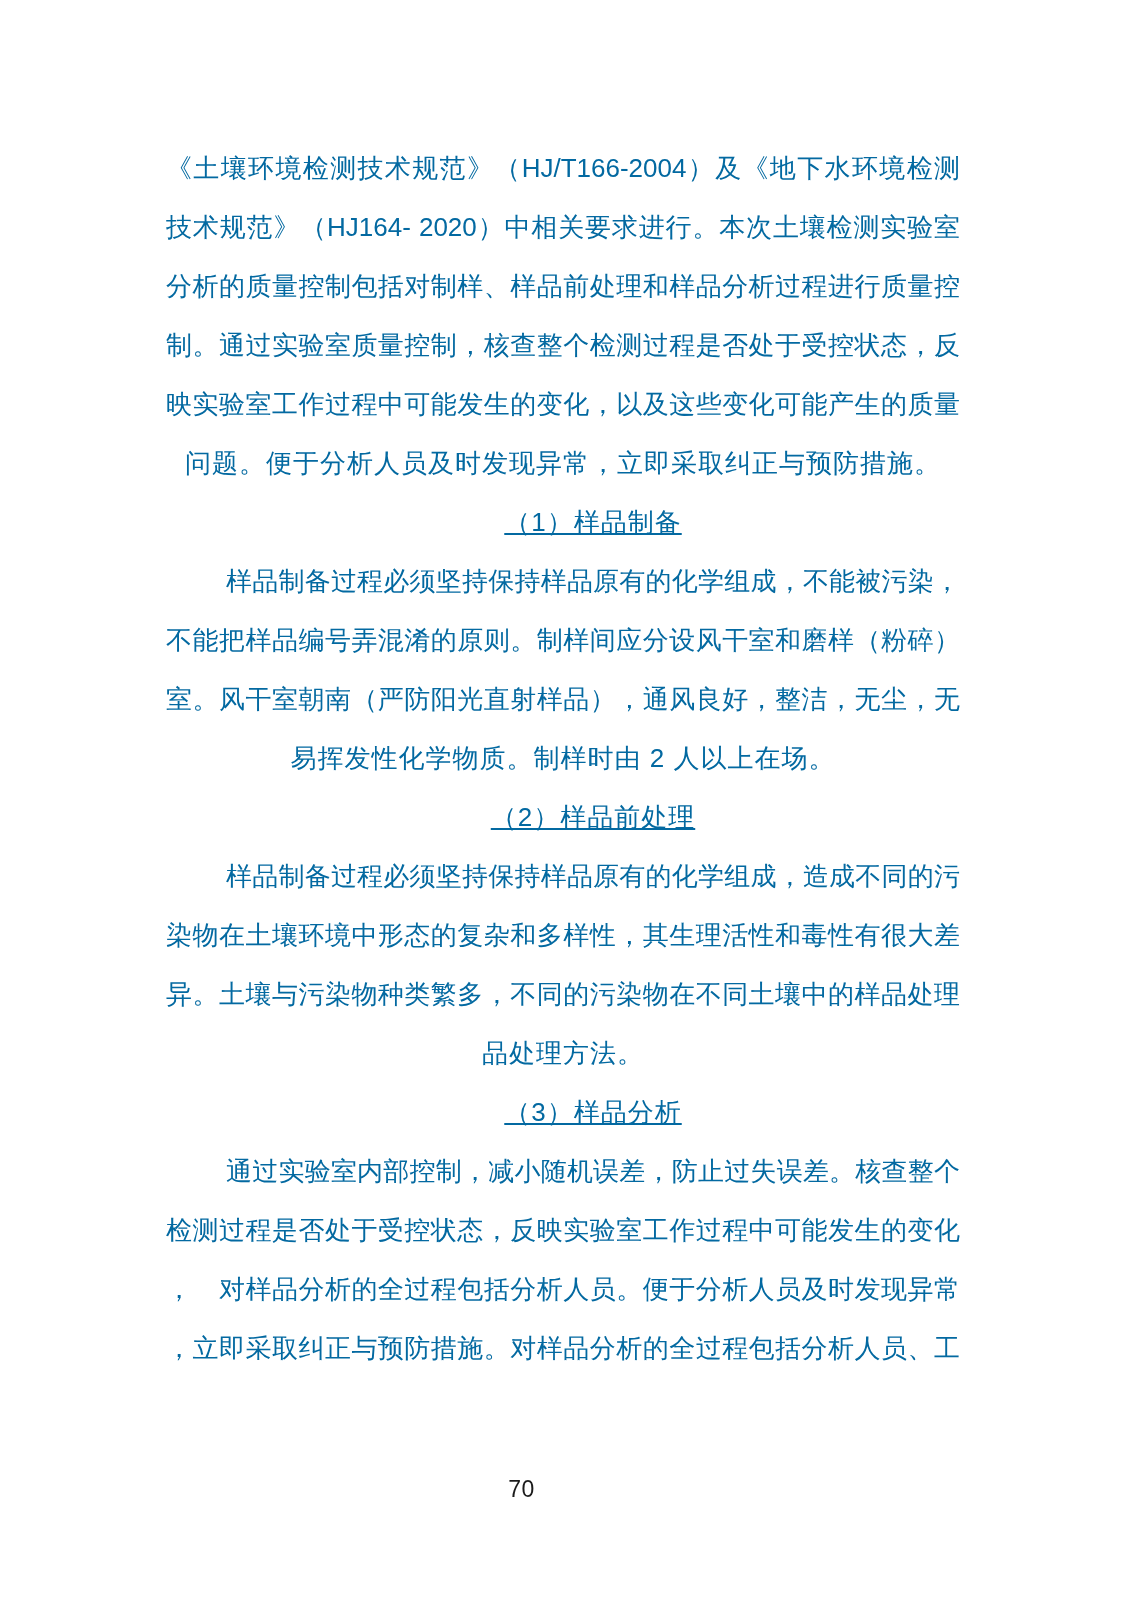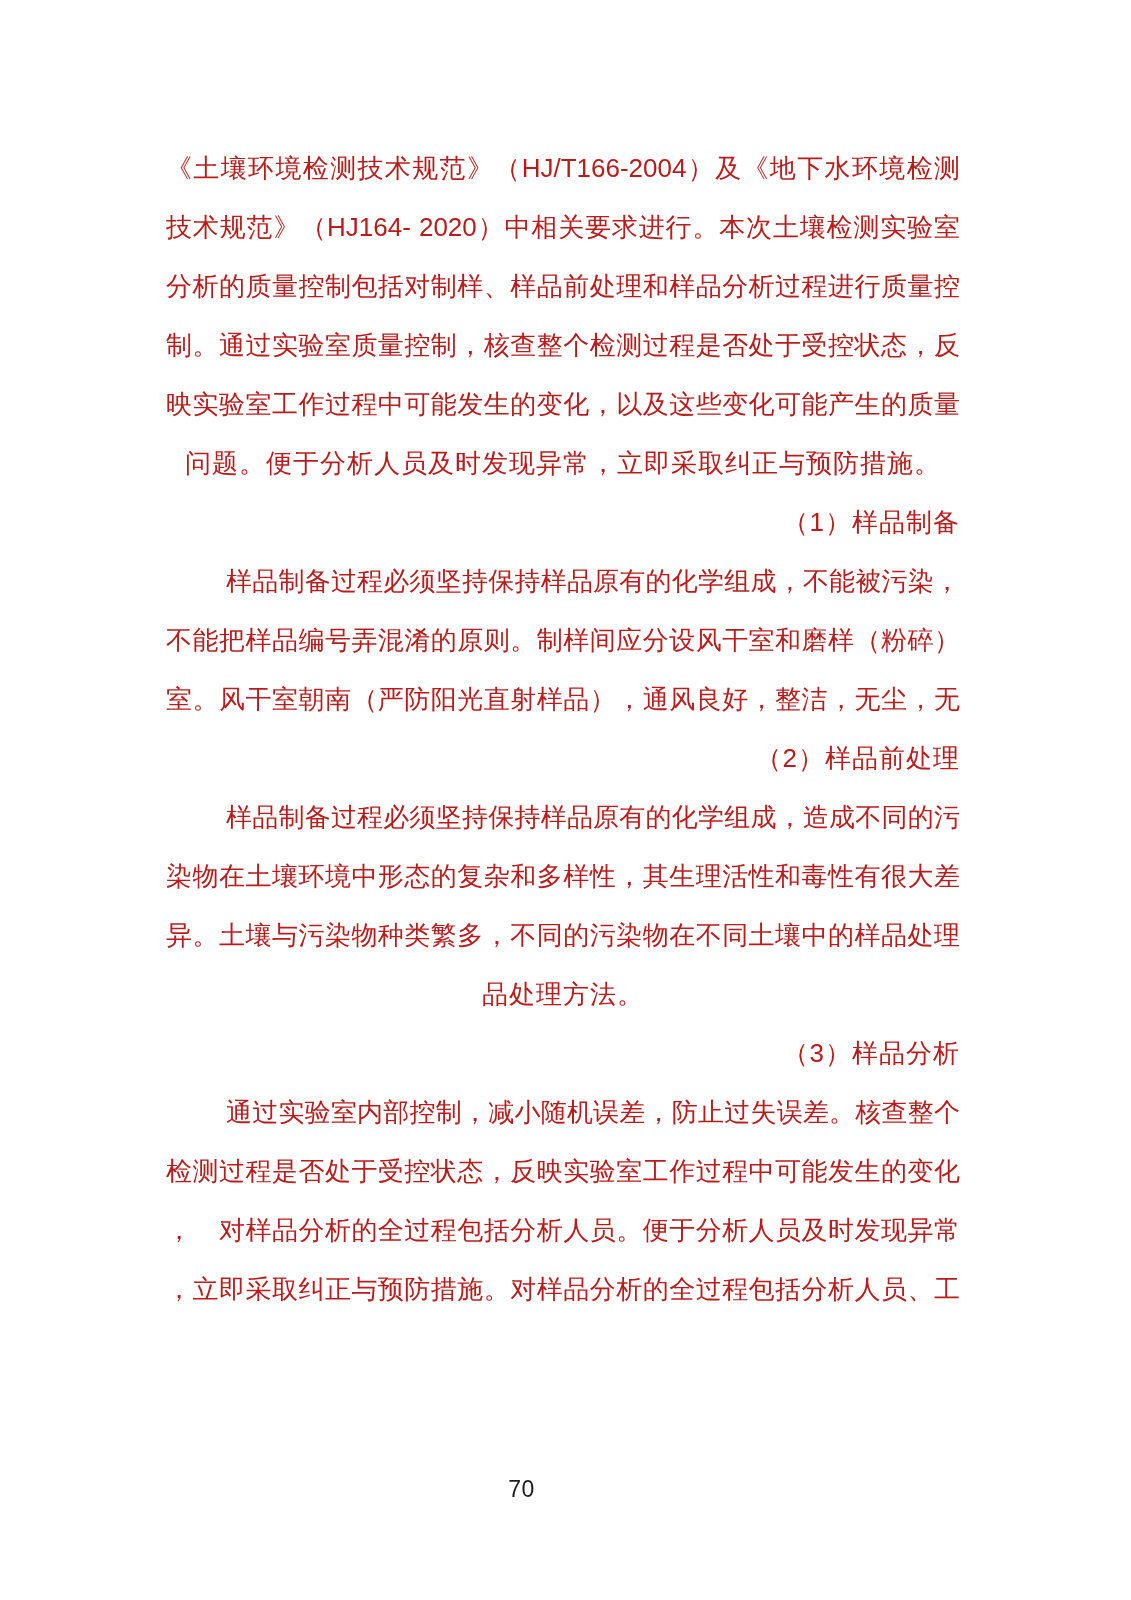--- a/index.html
+++ b/index.html
@@ -26,38 +26,39 @@
   .text-block {
     position: absolute;
     left: 166px;
     top: 139px;
     width: 794px;
   }
   .line {
     height: 59px;
     line-height: 59px;
     font-size: 26px;
-    color: #b91c1c;
+    color: #0369a1;
     overflow: visible;
   }
   
   .fill {
     text-align: justify;
     text-align-last: justify;
   }
   
   .end {
     text-align: center;
     letter-spacing: 1px;
   }
   
   .heading {
     text-indent: 60px;
-    text-align: right;
+    text-align: center;
     letter-spacing: 1px;
+    text-decoration: underline;
   }
   
   .indent-fill {
     text-indent: 60px;
     text-align: justify;
     text-align-last: justify;
   }
   .page-number {
     position: absolute;
     top: 1476px;
@@ -79,20 +80,21 @@
       <div class="line fill">《土壤环境检测技术规范》（HJ/T166-2004）及《地下水环境检测</div>
       <div class="line fill">技术规范》（HJ164- 2020）中相关要求进行。本次土壤检测实验室</div>
       <div class="line fill">分析的质量控制包括对制样、样品前处理和样品分析过程进行质量控</div>
       <div class="line fill">制。通过实验室质量控制，核查整个检测过程是否处于受控状态，反</div>
       <div class="line fill">映实验室工作过程中可能发生的变化，以及这些变化可能产生的质量</div>
       <div class="line end">问题。便于分析人员及时发现异常，立即采取纠正与预防措施。</div>
       <div class="line heading">（1）样品制备</div>
       <div class="line indent-fill">样品制备过程必须坚持保持样品原有的化学组成，不能被污染，</div>
       <div class="line fill">不能把样品编号弄混淆的原则。制样间应分设风干室和磨样（粉碎）</div>
       <div class="line fill">室。风干室朝南（严防阳光直射样品），通风良好，整洁，无尘，无</div>
+      <div class="line end">易挥发性化学物质。制样时由 2 人以上在场。</div>
       <div class="line heading">（2）样品前处理</div>
       <div class="line indent-fill">样品制备过程必须坚持保持样品原有的化学组成，造成不同的污</div>
       <div class="line fill">染物在土壤环境中形态的复杂和多样性，其生理活性和毒性有很大差</div>
       <div class="line fill">异。土壤与污染物种类繁多，不同的污染物在不同土壤中的样品处理</div>
       <div class="line end">品处理方法。</div>
       <div class="line heading">（3）样品分析</div>
       <div class="line indent-fill">通过实验室内部控制，减小随机误差，防止过失误差。核查整个</div>
       <div class="line fill">检测过程是否处于受控状态，反映实验室工作过程中可能发生的变化</div>
       <div class="line fill">，　对样品分析的全过程包括分析人员。便于分析人员及时发现异常</div>
       <div class="line fill">，立即采取纠正与预防措施。对样品分析的全过程包括分析人员、工</div>

